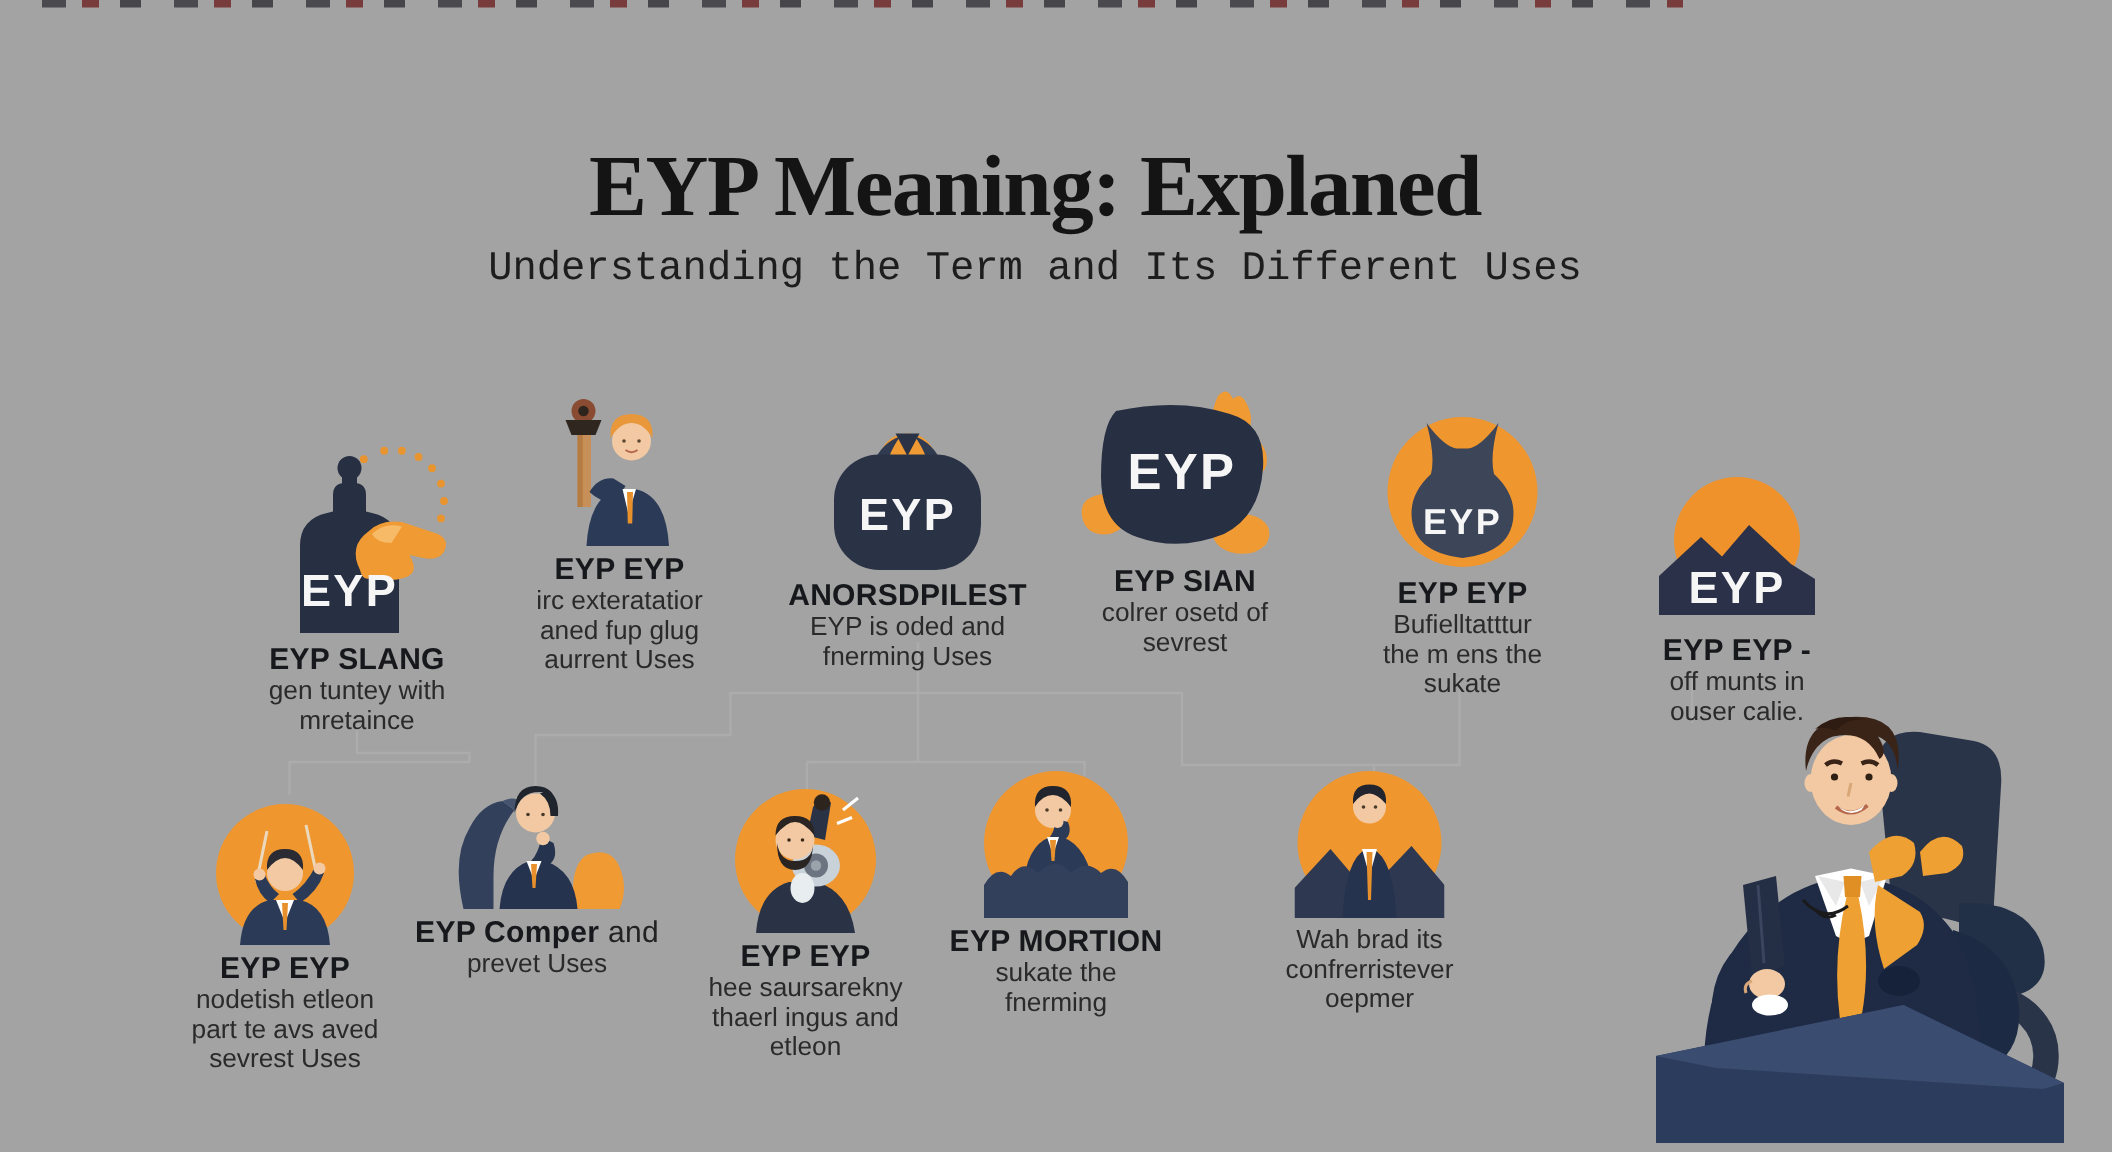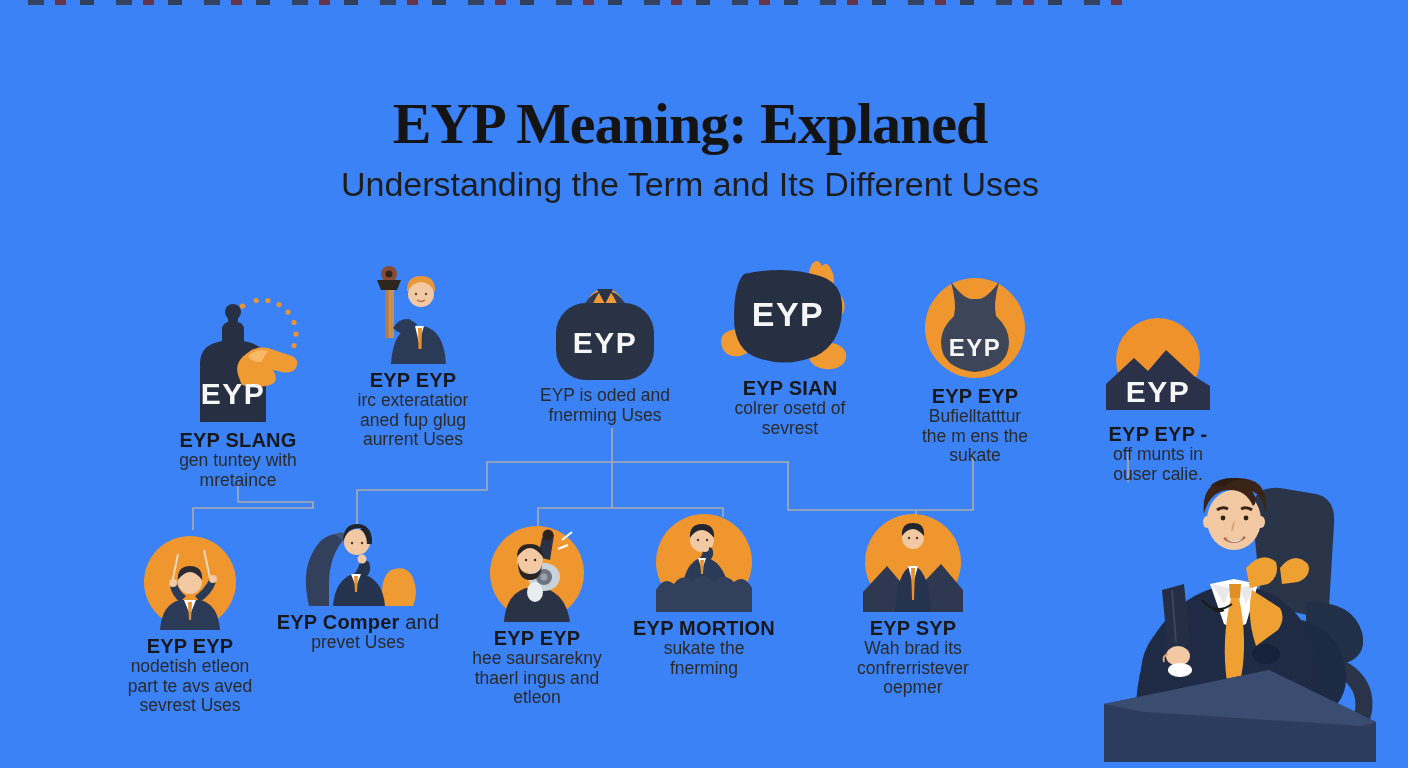--- a/index.html
+++ b/index.html
@@ -1,25 +1,25 @@
 <!DOCTYPE html>
 <html><head>
 <meta charset="utf-8">
 <style>
   html,body{margin:0;padding:0;background:#fff;}
-  #canvas{position:relative;width:1408px;height:768px;background:#3b82f6;overflow:hidden;
+  #canvas{position:relative;width:1408px;height:768px;background:#a3a3a3;overflow:hidden;
           font-family:"Liberation Sans",sans-serif;}
   
   .top-artifact{position:absolute;left:28px;top:0;width:1104px;height:5px;opacity:.8;
     background:repeating-linear-gradient(90deg,#33333a 0 16px,transparent 16px 27px,#6e2222 27px 38px,
       transparent 38px 52px,#2e2e34 52px 66px,transparent 66px 88px);}
   .title-wrap{position:absolute;left:0;top:90px;width:1380px;text-align:center;}
   .main-title{font-family:"Liberation Serif",serif;font-weight:700;font-size:58px;color:#141414;
     letter-spacing:-1px;margin:0;}
-  .subtitle{font-family:Liberation Sans, sans-serif;font-weight:400;font-size:34px;color:#1d1d1d;
+  .subtitle{font-family:Liberation Mono, monospace;font-weight:400;font-size:27px;color:#1d1d1d;
     margin:8px 0 0 0;}
   .connectors{position:absolute;left:0;top:0;pointer-events:none;}
   .node{position:absolute;text-align:center;}
   .icon{display:block;margin:0 auto 5px;}
   .ntitle{font-size:20px;font-weight:700;color:#17181c;line-height:1.1;letter-spacing:.2px;}
   .ntitle .reg{font-weight:400;color:#222;}
   .nline{font-size:17.5px;color:#2a2a2a;line-height:1.12;}
   .badge-text{font-family:"Liberation Sans",sans-serif;font-weight:700;fill:#f6f6f6;letter-spacing:1.5px;}
 </style>
 </head>
@@ -95,20 +95,21 @@
 
   <div class="node" style="left:505px;top:285px;width:200px;">
     <svg class="icon" width="106" height="96" viewBox="0 0 106 96">
       <path d="M33,22 Q38,4 53,4 Q68,4 73,22 Z" fill="#F09A33"></path>
       <path d="M30,24 Q36,10 48,6 Q40,18 40,24 Z" fill="#303B52"></path>
       <path d="M76,24 Q70,10 58,6 Q66,18 66,24 Z" fill="#303B52"></path>
       <path d="M45,4 L53,19 L61,4 Z" fill="#2A3245"></path>
       <rect x="4" y="18" width="98" height="77" rx="30" fill="#2A3245"></rect>
       <text class="badge-text" x="53" y="68" font-size="30" text-anchor="middle">EYP</text>
     </svg>
+    <div class="ntitle">ANORSDPILEST</div>
     <div class="nline">EYP is oded and</div>
     <div class="nline">fnerming Uses</div>
   </div>
 
   <div class="node" style="left:700px;top:260px;width:180px;">
     <svg class="icon" width="148" height="112" viewBox="0 0 148 112">
       <path d="M96,4 Q102,-3 106,6 Q111,1 115,9 Q122,22 113,32 Q124,30 128,42 Q131,55 119,58 L104,54 L94,36 Q89,18 96,4 Z" fill="#F09A33"></path>
       <path d="M6,87 Q2,73 16,70 Q30,66 34,78 Q38,92 24,96 Q10,98 6,87 Z" fill="#F09A33"></path>
       <path d="M92,93 Q103,78 120,84 Q135,90 128,103 Q119,112 104,108 Q92,104 92,93 Z" fill="#F09A33"></path>
       <path d="M28,14 Q70,5 104,16 Q128,23 126,52 Q124,84 100,96 Q70,108 42,98 Q18,90 18,58 Q18,24 28,14 Z" fill="#272F42"></path>
@@ -232,21 +233,20 @@
       <circle cx="50" cy="26" r="11" fill="#F2C9A2"></circle>
       <path d="M39,24 Q38,11 50,11 Q62,11 61,24 Q55,17 50,17 Q44,17 39,24 Z" fill="#23252E"></path>
       <circle cx="46" cy="26" r="1.2" fill="#4A3A2C"></circle>
         <circle cx="54" cy="26" r="1.2" fill="#4A3A2C"></circle>
       <path d="M0,100 V80 L24,54 L41,74 L41,100 Z" fill="#2E3850"></path>
       <path d="M59,100 V72 L78,52 L100,78 V100 Z" fill="#2E3850"></path>
       <path d="M32,100 Q34,60 48,54 L52,54 Q66,60 68,100 Z" fill="#25334E"></path>
       <path d="M45,54 H55 L50,72 Z" fill="#fff"></path>
       <path d="M48,56 H52 L51,88 H49 Z" fill="#E8912C"></path>
     </svg>
-    <div class="ntitle">EYP SYP</div>
     <div class="nline">Wah brad its</div>
     <div class="nline">confrerristever</div>
     <div class="nline">oepmer</div>
   </div>
 
   <svg style="position:absolute;left:1084px;top:472px;" width="300" height="290" viewBox="0 0 300 290">
 
     <path d="M168,36 Q170,14 196,16 L232,22 Q252,26 250,52 L244,152 Q210,134 178,140 Z" fill="#2A3448"></path>
     <path d="M222,130 Q268,128 278,160 Q284,186 258,192 L222,184 Z" fill="#223047"></path>
 

